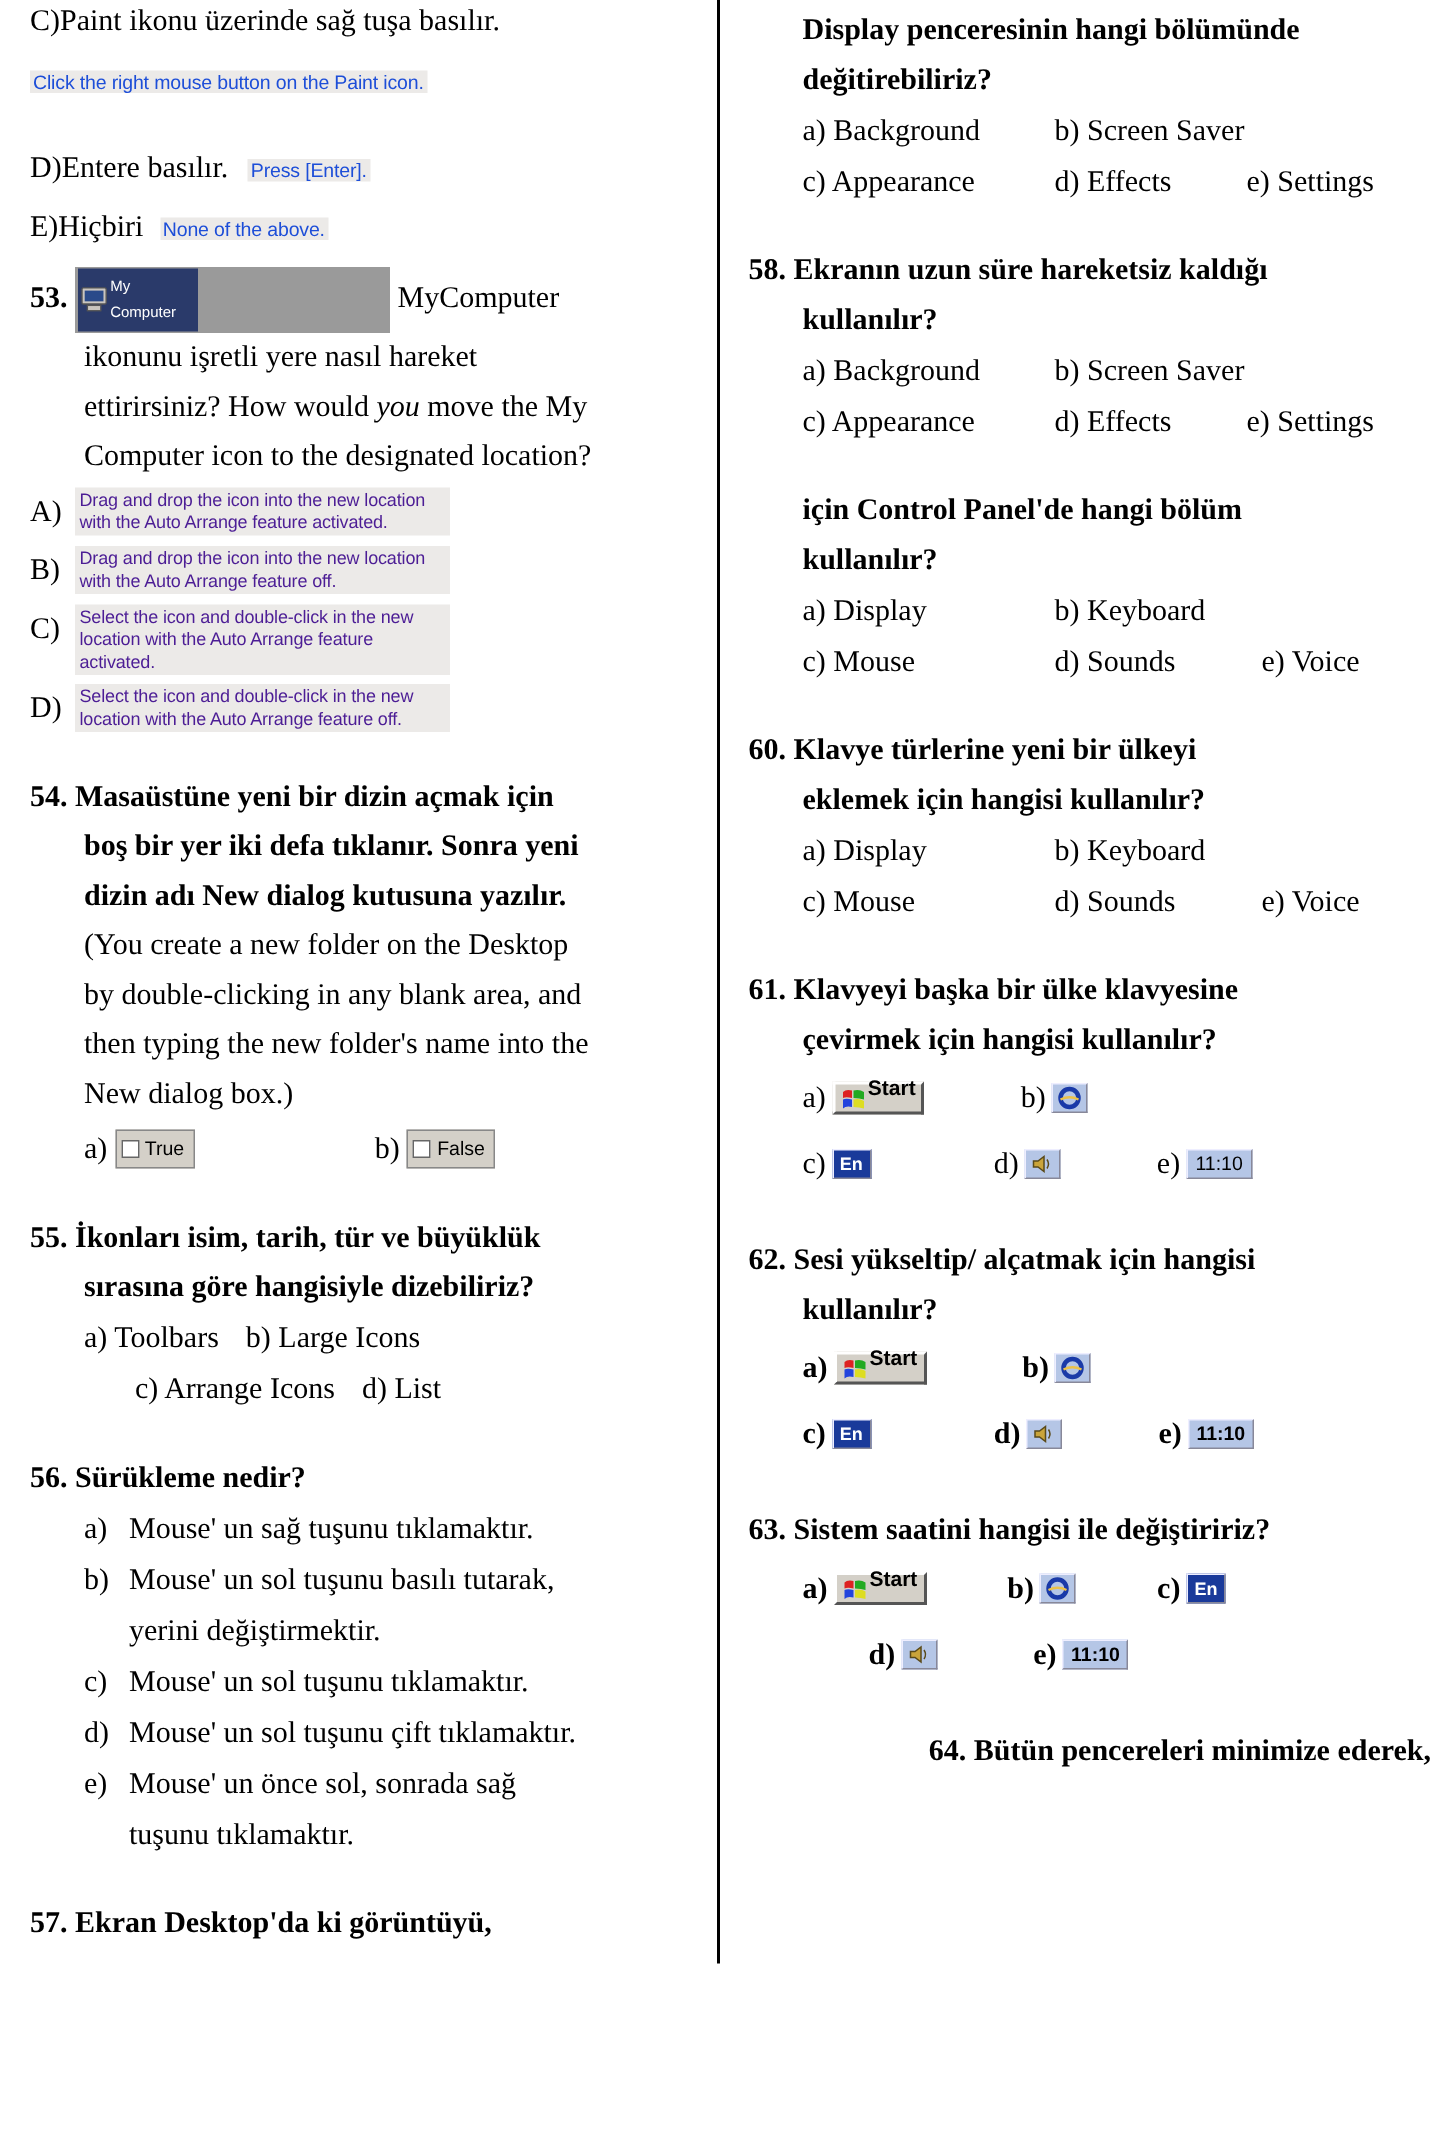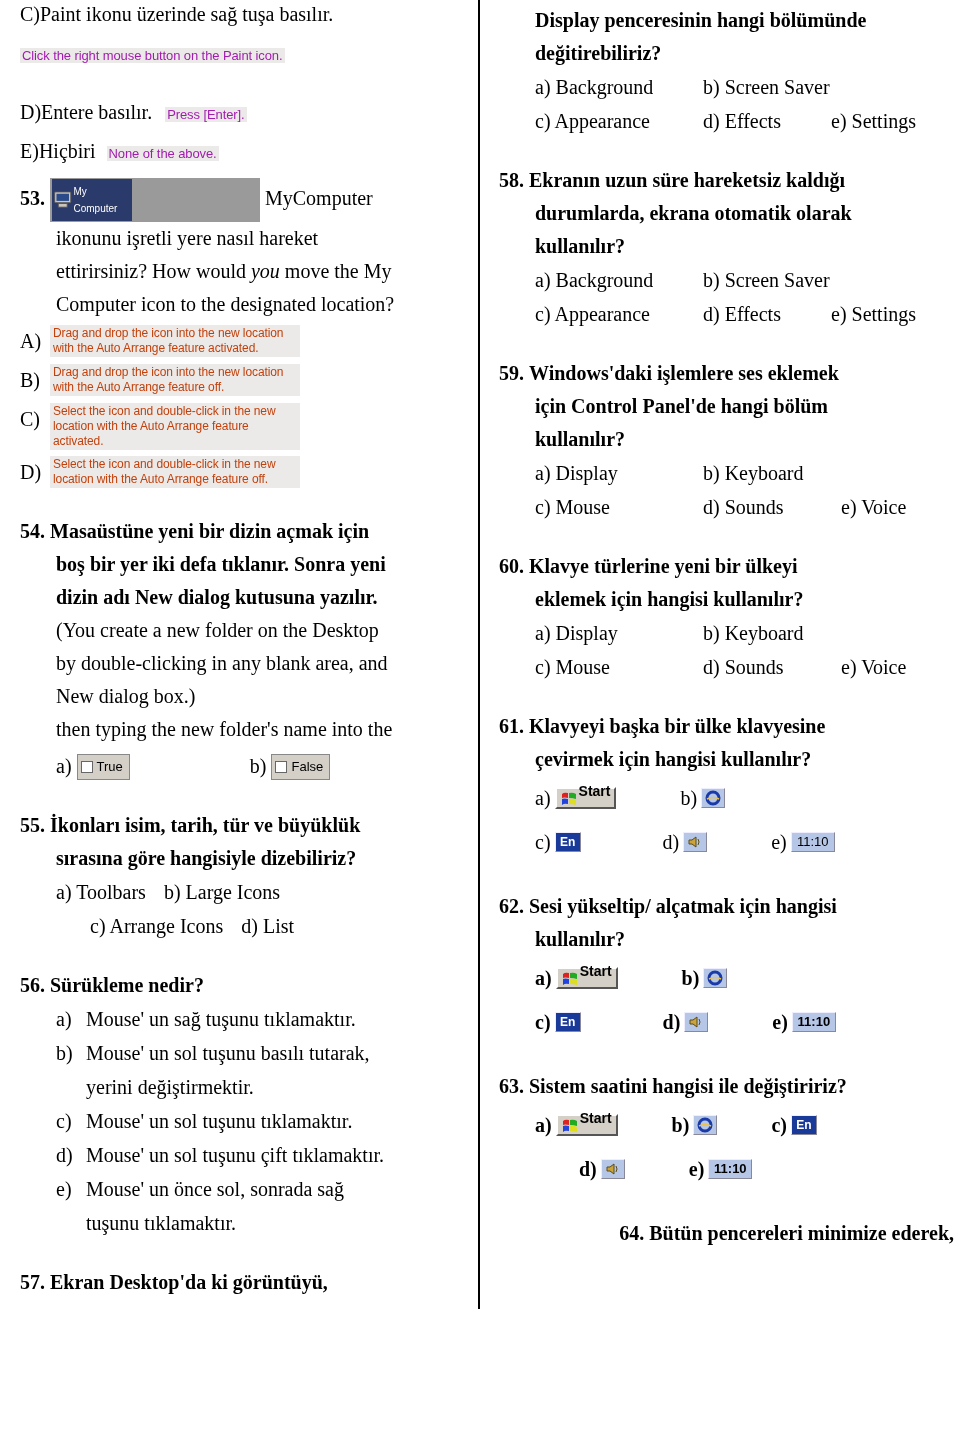--- a/index.html
+++ b/index.html
@@ -32,32 +32,32 @@
   }
   .q { margin-bottom: 26px; line-height: 1.65; }
   .q .num { font-weight: bold; }
   .bold { font-weight: bold; }
   .indent { margin-left: 36px; }
   .opt-row { display: flex; flex-wrap: wrap; gap: 0 18px; margin-left: 36px; line-height: 1.7; }
   .opt { white-space: nowrap; }
   .hint {
     font-family: Arial, sans-serif;
     font-size: 13px;
-    color: #a21caf;
+    color: #1d4ed8;
     background: #eceae8;
     display: inline;
     padding: 0 2px;
     line-height: 1.25;
     letter-spacing: -0.1px;
     text-align: center;
   }
   .hint-block {
     font-family: Arial, sans-serif;
     font-size: 12px;
-    color: #c2410c;
+    color: #4c1d95;
     background: #eceae8;
     display: inline-block;
     padding: 1px 3px;
     line-height: 1.25;
     letter-spacing: -0.1px;
     max-width: 250px;
     vertical-align: middle;
   }
   .tf-box {
     display: inline-flex;
@@ -196,22 +196,22 @@
           <span class="hint-block">Select the icon and double-click in the new location with the Auto Arrange feature off.</span>
       </div>
     </div>
 
     <div class="q">
       <div><span class="num">54.</span> <span class="bold">Masaüstüne yeni bir dizin açmak için</span></div>
       <div class="indent bold">boş bir yer iki defa tıklanır. Sonra yeni</div>
       <div class="indent bold">dizin adı New dialog kutusuna yazılır.</div>
       <div class="indent">(You create a new folder on the Desktop</div>
       <div class="indent">by double-clicking in any blank area, and</div>
+      <div class="indent">then typing the new folder's name into the</div>
       <div class="indent">New dialog box.)</div>
-      <div class="indent">then typing the new folder's name into the</div>
       <div class="indent" style="display:flex; gap:120px; margin-top:4px;">
         <span>
           <span>a)</span>
           <span class="tf-box">
               <span class="tf-check"></span>
               <span>True</span>
             </span>
         </span>
         <span>
           <span>b)</span>
@@ -284,35 +284,33 @@
       </div>
       <div class="opt-row">
         <span class="opt" style="width:150px">c) Appearance</span>
         <span class="opt" style="width:110px">d) Effects</span>
         <span class="opt">e) Settings</span>
       </div>
     </div>
 
     <div class="q">
       <div><span class="num">58.</span> <span class="bold">Ekranın uzun süre hareketsiz kaldığı</span></div>
-      <div class="indent bold">durumlarda, ekrana otomatik olarak</div>
       <div class="indent bold">kullanılır?</div>
       <div class="opt-row">
         <span class="opt" style="width:150px">a) Background</span>
         <span class="opt">b) Screen Saver</span>
       </div>
       <div class="opt-row">
         <span class="opt" style="width:150px">c) Appearance</span>
         <span class="opt" style="width:110px">d) Effects</span>
         <span class="opt">e) Settings</span>
       </div>
     </div>
 
     <div class="q">
-      <div><span class="num">59.</span> <span class="bold">Windows'daki işlemlere ses eklemek</span></div>
       <div class="indent bold">için Control Panel'de hangi bölüm</div>
       <div class="indent bold">kullanılır?</div>
       <div class="opt-row">
         <span class="opt" style="width:150px">a) Display</span>
         <span class="opt">b) Keyboard</span>
       </div>
       <div class="opt-row">
         <span class="opt" style="width:150px">c) Mouse</span>
         <span class="opt" style="width:120px">d) Sounds</span>
         <span class="opt">e) Voice</span>

